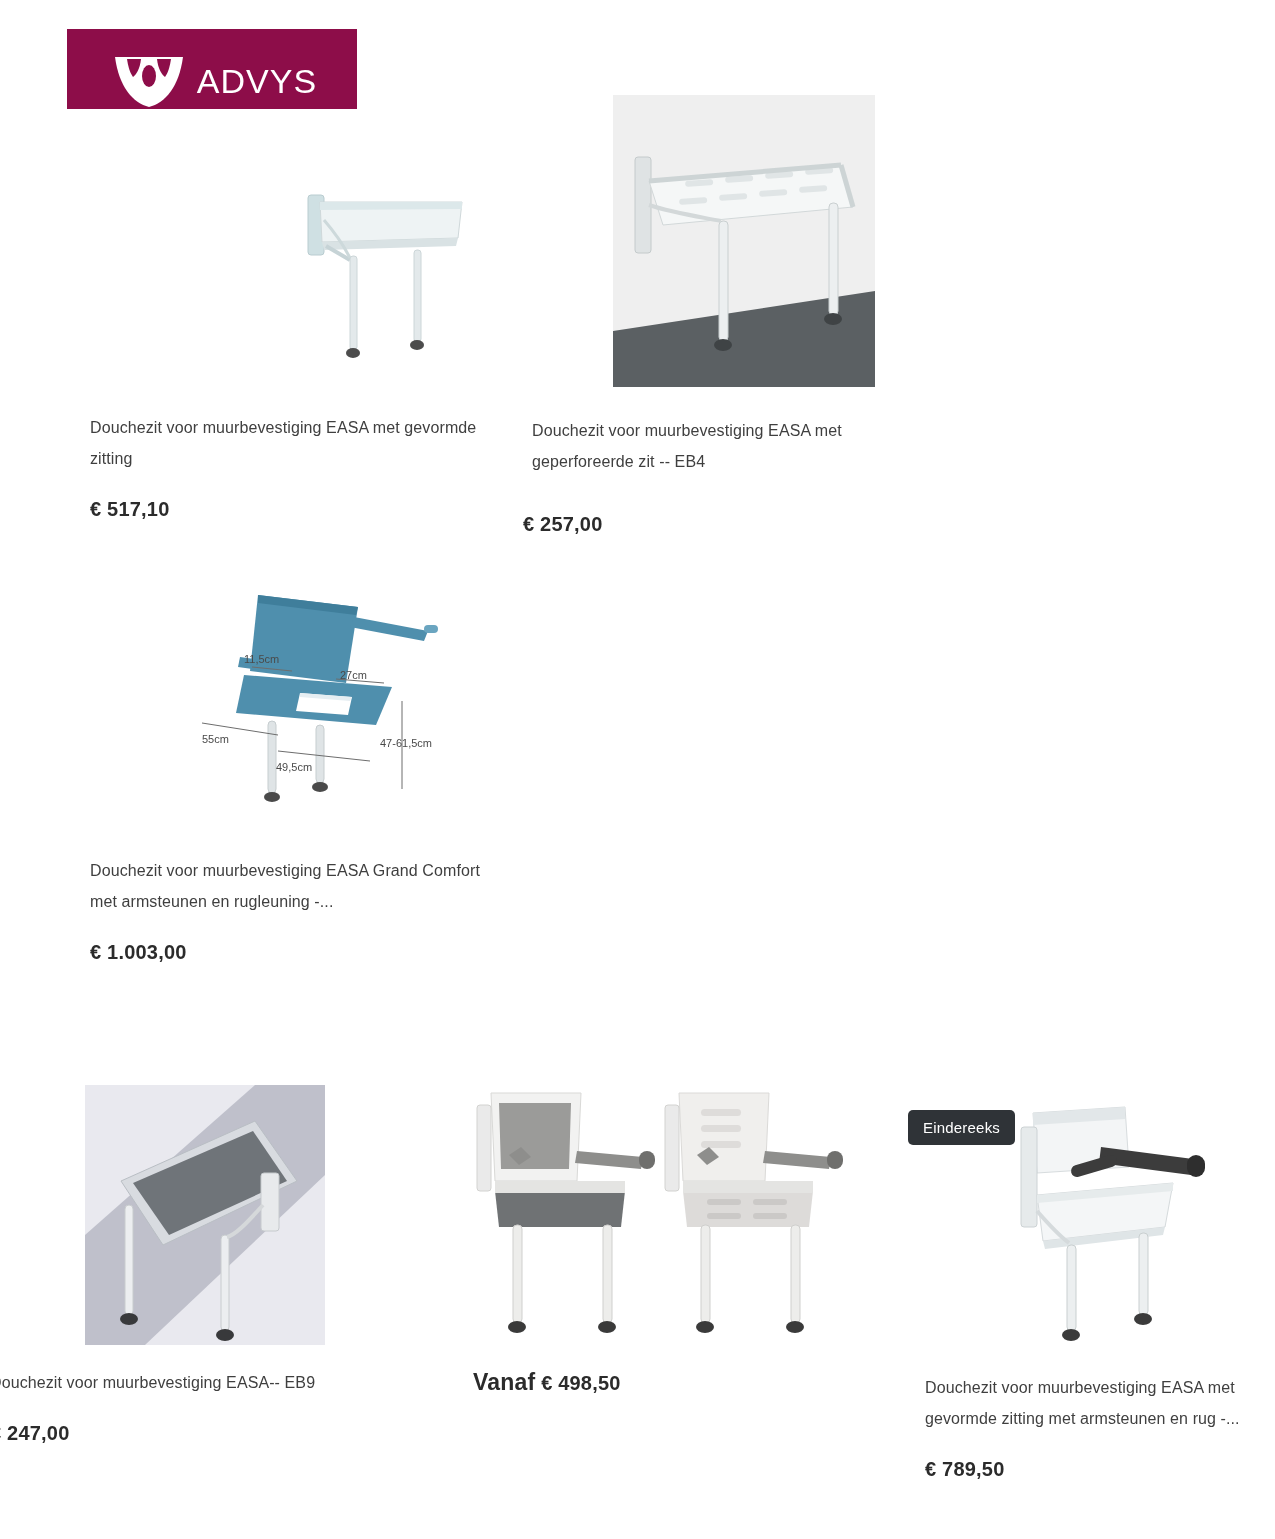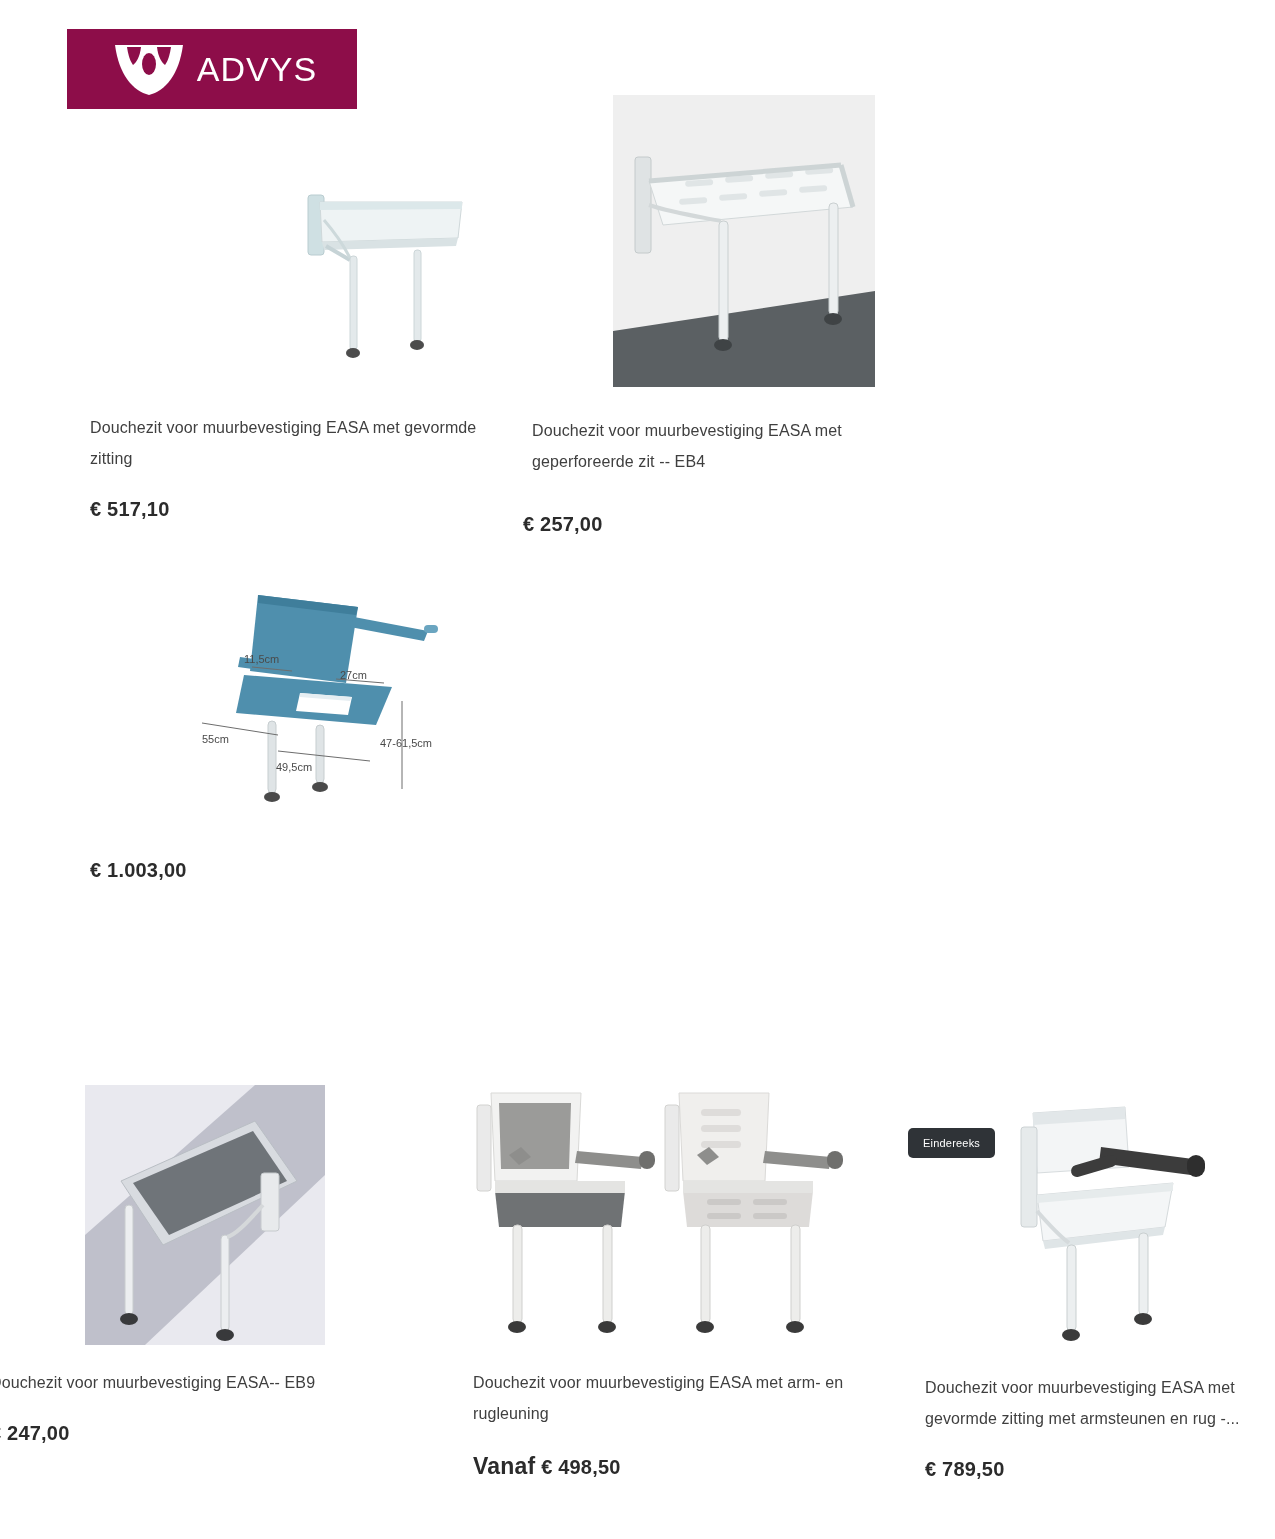--- a/index.html
+++ b/index.html
@@ -22,21 +22,21 @@
 
   
   .logo {
     position: absolute;
     left: 67px;
     top: 29px;
     width: 290px;
     height: 80px;
     background: #8d0d49;
     display: flex;
-    align-items: center;
+    align-items: flex-end;
     justify-content: center;
   }
   .logo-inner {
     display: flex;
     align-items: center;
     gap: 6px;
   }
   .logo-mark {
     width: 84px;
     height: 56px;
@@ -72,25 +72,24 @@
     letter-spacing: .2px;
   }
   .price .prefix {
     font-weight: 700;
     font-size: 23px;
   }
   .badge {
     position: absolute;
     background: #2f3337;
     color: #fff;
-    font-size: 11px;
+    font-size: 15px;
     padding: 9px 15px;
     border-radius: 5px;
     letter-spacing: .2px;
-    margin-top: 18px;
   }
   svg { display: block; }
 </style>
 </head>
 <body>
 
 <div class="page">
 
   <div class="logo">
     <div class="logo-inner">
@@ -196,20 +195,21 @@
         </g>
         <g fill="#4a4a4a" font-family="Liberation Sans, sans-serif" font-size="11">
           <text x="104" y="88">11,5cm</text>
           <text x="200" y="104">27cm</text>
           <text x="62" y="168">55cm</text>
           <text x="136" y="196">49,5cm</text>
           <text x="240" y="172">47-61,5cm</text>
         </g>
       </svg>
     </div>
+    <div class="title" style="margin-top:20px;width:400px;">Douchezit voor muurbevestiging EASA Grand Comfort met armsteunen en rugleuning -...</div>
     <div class="price" style="margin-top:24px;">€ 1.003,00</div>
   </div>
 
   <div class="card" style="left:-10px; top:1085px; width:420px;">
     <div class="thumb" style="width:240px;height:260px;left:95px;position:relative;">
       <svg width="240" height="260" viewBox="0 0 240 260">
         <polygon points="0,0 240,0 240,260 0,260" fill="#e9e9ef"></polygon>
         <polygon points="0,150 170,0 240,0 240,90 60,260 0,260" fill="#bfc0cb"></polygon>
 
         <path d="M36 96 L170 36 L212 96 L78 160 Z" fill="#d8dbe0" stroke="#b9bec4"></path>
@@ -266,21 +266,20 @@
             <rect x="92" y="128" width="34" height="6" rx="3"></rect>
           </g>
           <path d="M22 96 L152 96 L152 108 L22 108 Z" fill="#e4e4e2"></path>
           <rect x="40" y="140" width="9" height="98" rx="4" fill="#ededeb" stroke="#cfcfcd"></rect>
           <rect x="130" y="140" width="9" height="98" rx="4" fill="#ededeb" stroke="#cfcfcd"></rect>
           <ellipse cx="44" cy="242" rx="9" ry="6" fill="#3a3a3a"></ellipse>
           <ellipse cx="134" cy="242" rx="9" ry="6" fill="#3a3a3a"></ellipse>
         </g>
       </svg>
     </div>
-    <div class="title" style="margin-top:22px;width:410px;">Douchezit voor muurbevestiging EASA met arm- en rugleuning</div>
     <div class="price" style="margin-top:24px;">
       <span class="prefix">Vanaf</span>
       <span>€ 498,50</span>
     </div>
   </div>
 
   <div class="card" style="left:925px; top:1085px; width:380px;">
     <div class="badge" style="left:-17px; top:25px;">Eindereeks</div>
     <div class="thumb" style="width:340px;height:265px;position:relative;">
       <svg width="340" height="265" viewBox="0 0 340 265">

